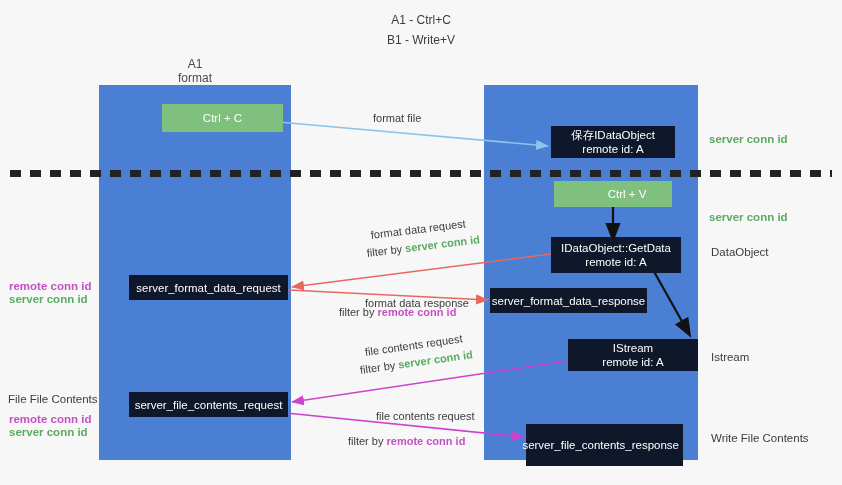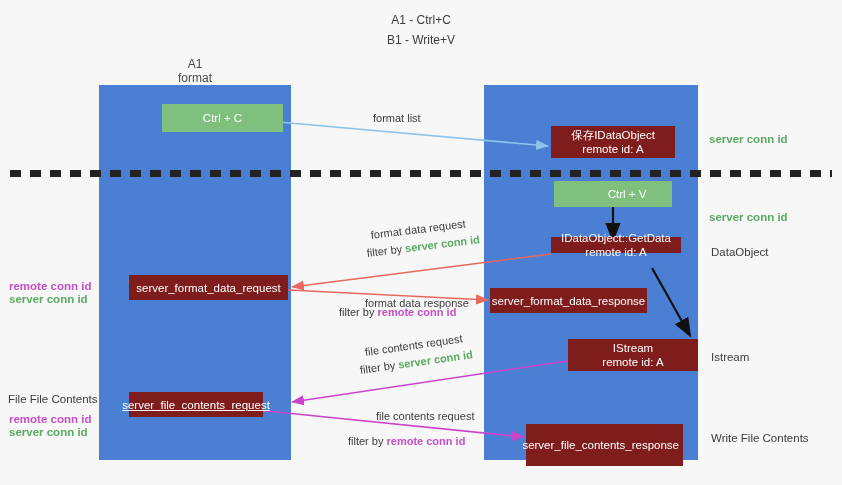--- a/index.html
+++ b/index.html
@@ -62,21 +62,21 @@
     align-items: center;
     justify-content: center;
     color: #ffffff;
     font-size: 11.5px;
     line-height: 14px;
     text-align: center;
     box-sizing: border-box;
     padding: 2px 4px;
   }
   .box.green { background: #7fc07f; }
-  .box.orange { background: #7f1d1d; }
+  .box.orange { background: #0f172a; }
   .box .l2 { display: block; }
 
   
   .side-label {
     position: absolute;
     font-size: 11.5px;
     line-height: 14px;
     white-space: nowrap;
   }
   .grn { color: #5aab62; font-weight: bold; }
@@ -166,48 +166,48 @@
 
   <div class="box orange abs" style="left:551px; top:126px; width:124px; height:32px;">
     <span>保存IDataObject</span>
     <span class="l2">remote id: A</span>
   </div>
 
   <div class="box green abs" style="left:554px; top:181px; width:118px; height:26px;padding-left:32px;">
     <span>Ctrl + V</span>
   </div>
 
-  <div class="box orange abs" style="left:551px; top:237px; width:130px; height:16px;">
+  <div class="box orange abs" style="left:551px; top:237px; width:130px; height:36px;">
     <span>IDataObject::GetData</span>
     <span class="l2">remote id: A</span>
   </div>
 
   <div class="box orange abs" style="left:490px; top:288px; width:157px; height:25px;">
     <span>server_format_data_response</span>
   </div>
 
   <div class="box orange abs" style="left:129px; top:275px; width:159px; height:25px;">
     <span>server_format_data_request</span>
   </div>
 
   <div class="box orange abs" style="left:568px; top:339px; width:130px; height:32px;">
     <span>IStream</span>
     <span class="l2">remote id: A</span>
   </div>
 
-  <div class="box orange abs" style="left:129px; top:392px; width:134px; height:25px;text-decoration:underline;">
+  <div class="box orange abs" style="left:129px; top:392px; width:159px; height:25px;">
     <span>server_file_contents_request</span>
   </div>
 
   <div class="box orange abs" style="left:526px; top:424px; width:157px; height:42px;align-items:flex-end;">
     <span>server_file_contents_response</span>
   </div>
 
   <div class="edge-label" style="left:373px; top:111px;">
-    <span>format list</span>
+    <span>format file</span>
   </div>
 
   <div class="edge-label" style="left:370px; top:228px; transform:rotate(-7deg); transform-origin:left top;">
     <span>format data request</span>
   </div>
   <div class="edge-label" style="left:366px; top:246px; transform:rotate(-7deg); transform-origin:left top;">
     <span>filter by </span><span class="k grn">server conn id</span>
   </div>
 
   <div class="edge-label" style="left:365px; top:284px;margin-top:12px;">

